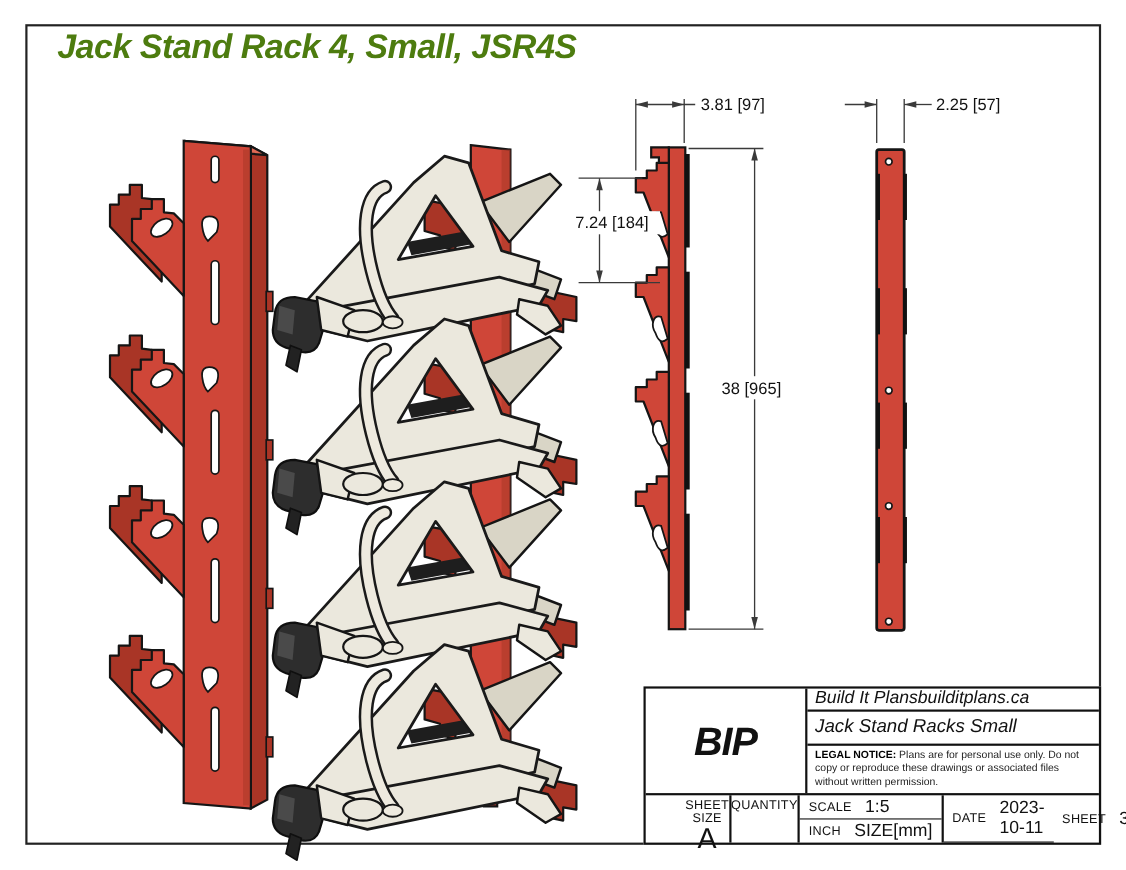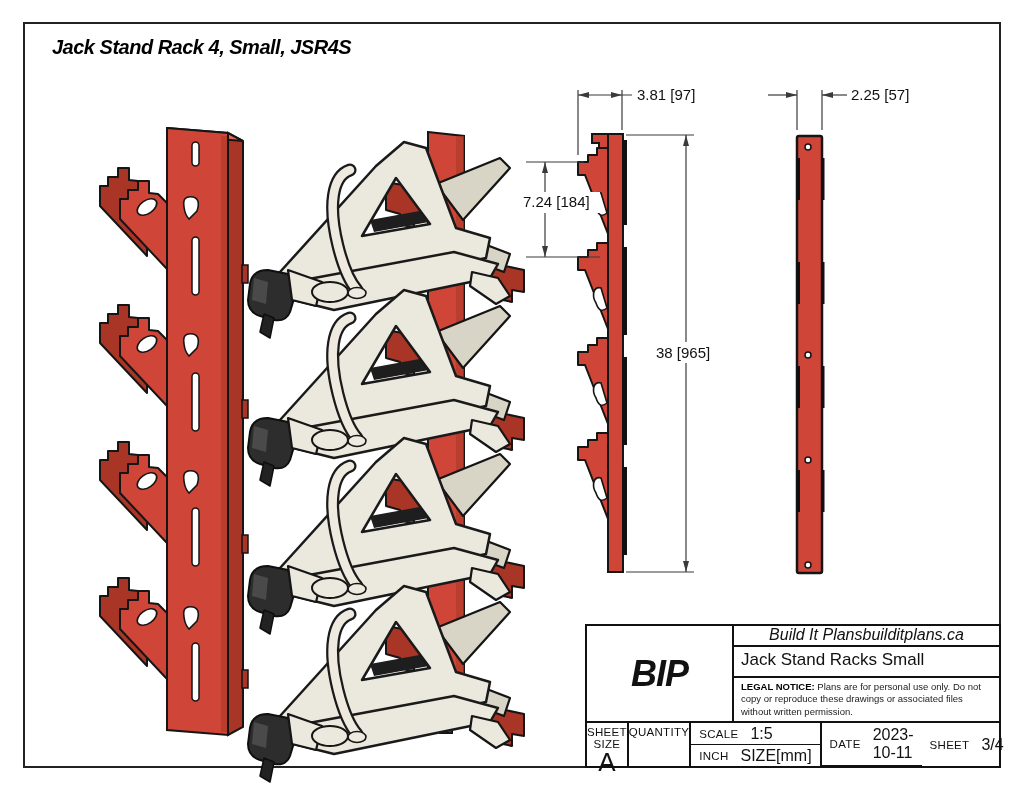--- a/index.html
+++ b/index.html
@@ -5,22 +5,22 @@
   html,body{margin:0;padding:0;}
   body{
     width:1024px;height:791px;position:relative;background:#ffffff;
     font-family:"Liberation Sans", sans-serif;color:#111;overflow:hidden;
   }
   .frame{
     position:absolute;left:23px;top:22px;width:978px;height:746px;
     border:2px solid #222;box-sizing:border-box;background:#fff;
   }
   .page-title{
-    position:absolute;left:52px;top:36px;
-    font-size:20px;font-weight:bold;font-style:italic;letter-spacing:-.5px;color:#000000;
+    position:absolute;left:52px;top:25px;
+    font-size:31px;font-weight:bold;font-style:italic;letter-spacing:-.5px;color:#4d7c0f;
     white-space:nowrap;
   }
   svg.sheet{position:absolute;left:0;top:0;}
   
   .red{fill:var(--rack-red,#cf4638);}
   .red-dark{fill:var(--rack-red-dark,#a93526);}
   .cream{fill:var(--stand-cream,#ebe8dd);}
   .cream-dk{fill:#d9d5c6;}
   .ink{stroke:#151515;}
   .dimline{stroke:#3a3a3a;stroke-width:1.2;fill:none;}
@@ -32,35 +32,35 @@
     display:grid;grid-template-columns:147px 1fr;grid-template-rows:95px 45px;
   }
   .tb-logo{
     grid-row:1;grid-column:1;border-right:2px solid #111;
     display:flex;align-items:center;justify-content:center;
     font-size:36px;font-weight:bold;font-style:italic;letter-spacing:-1px;
   }
   .tb-right{grid-row:1;grid-column:2;display:flex;flex-direction:column;}
   .tb-company{
     height:25px;border-bottom:2px solid #111;box-sizing:border-box;
-    display:flex;justify-content:center;align-items:center;
+    display:flex;justify-content:flex-start;align-items:center;
     font-style:italic;font-size:16px;padding:0 7px;
   }
   .tb-drawing{
     height:37px;border-bottom:2px solid #111;box-sizing:border-box;
-    font-size:17px;padding:3px 7px;
+    font-size:17px;padding:3px 7px;font-style:italic;
   }
   .tb-legal{flex:1;padding:3px 7px;font-size:9.5px;line-height:1.3;color:#222;}
   .tb-legal b{color:#000;}
   .tb-bottom{
     grid-row:2;grid-column:1 / span 2;border-top:2px solid #111;box-sizing:border-box;
     display:flex;
   }
   .tb-col{box-sizing:border-box;height:100%;}
-  .tb-col.c1{width:71px;border-right:2px solid #111;text-align:center;}
+  .tb-col.c1{width:71px;border-right:2px solid #111;text-align:center;margin-left:36px;}
   .tb-col.c2{width:76px;border-right:2px solid #111;text-align:left;}
   .tb-col.c3{width:135px;border-right:2px solid #111;display:flex;flex-direction:column;}
   .tb-col.c4{flex:1;display:flex;flex-direction:row;}
   .tb-lbl{font-size:11.5px;letter-spacing:.3px;color:#111;}
   .tb-cell{
     flex:1;display:flex;align-items:center;padding:0 8px;box-sizing:border-box;
   }
   .tb-cell.rule{border-bottom:1.5px solid #111;}
   .tb-cell .tb-lbl{margin-right:12px;}
   .tb-val{font-size:16px;}

